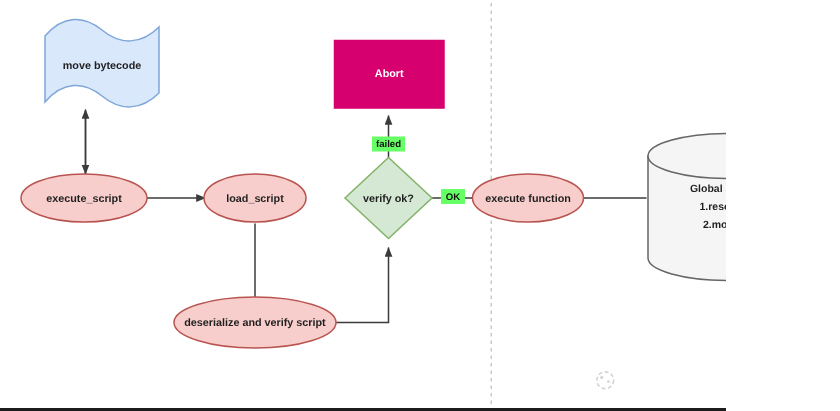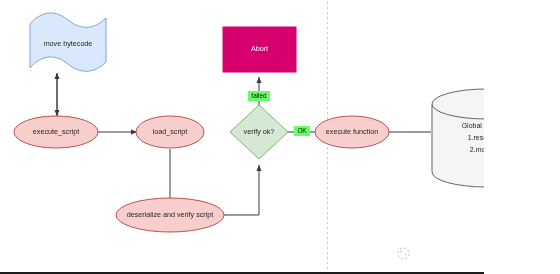--- a/index.html
+++ b/index.html
@@ -7,20 +7,21 @@
     padding: 0;
     background: #ffffff;
   }
   #canvas {
     position: relative;
     width: 484px;
     height: 274px;
     background: #ffffff;
     font-family: "Liberation Sans", sans-serif;
     overflow: hidden;
+    font-weight: bold;
   }
   #diagram-svg {
     position: absolute;
     left: 0;
     top: 0;
     width: 560px;
     height: 274px;
   }
   .node-text {
     font-family: "Liberation Sans", sans-serif;

